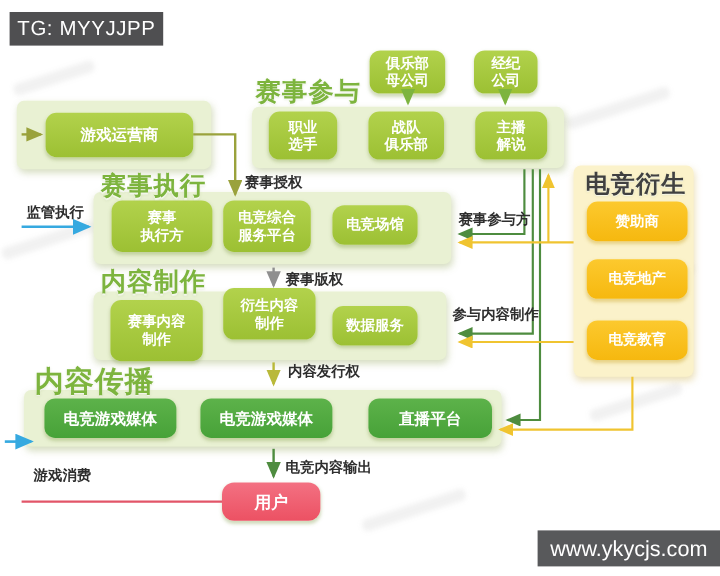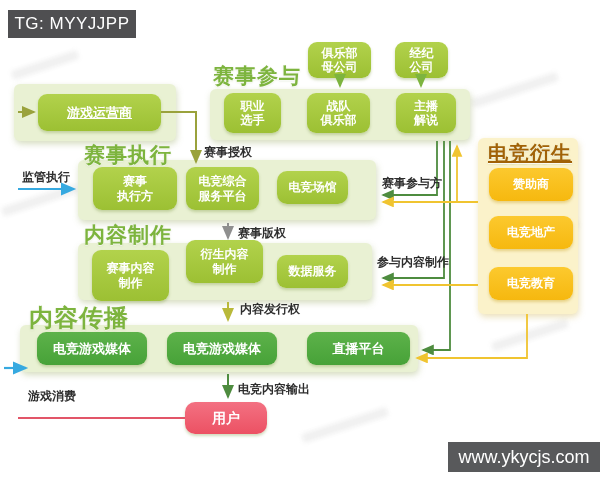--- a/index.html
+++ b/index.html
@@ -26,21 +26,21 @@
     box-shadow:0 2px 3px rgba(120,150,60,.35);
   }
   .node.deep { background:linear-gradient(180deg,#5db24a,#47a238); font-size:13px; }
   .node.yellow { background:linear-gradient(180deg,#fcc92e,#f6b80f); box-shadow:0 2px 3px rgba(200,160,30,.4); }
   .node.red { background:linear-gradient(180deg,#f37182,#ec5163); font-size:14px; border-radius:10px; }
   .sec-title {
     position:absolute; z-index:6; font-weight:900; color:#7db43e; font-size:21px;
     text-shadow:0 1px 1px rgba(255,255,255,.8), 0 1px 2px rgba(120,150,60,.25);
     letter-spacing:1px;
   }
-  .sec-title.orange { color:#a16207; font-size:20px;text-decoration:underline; }
+  .sec-title.orange { color:#404040; font-size:20px; }
   .edge-label {
     position:absolute; z-index:6; font-size:12px; font-weight:600; color:#2e2e2e; white-space:nowrap;
   }
   #lines { position:absolute; left:0; top:0; z-index:5; pointer-events:none; }
   .wm {
     position:absolute; z-index:0; background:rgba(120,120,120,.10); filter:blur(2px);
     border-radius:4px; transform:rotate(-18deg);
   }
 </style>
 </head>
@@ -52,21 +52,21 @@
   <div class="wm" style="left:0px;top:195px;width:80px;height:10px;"></div>
   <div class="wm" style="left:470px;top:85px;width:90px;height:10px;"></div>
   <div class="wm" style="left:500px;top:230px;width:80px;height:10px;"></div>
   <div class="wm" style="left:300px;top:420px;width:90px;height:10px;"></div>
   <div class="wm" style="left:490px;top:330px;width:80px;height:10px;"></div>
 
   <div id="tg-badge" class="badge">TG: MYYJJPP</div>
   <div id="site-badge" class="badge">www.ykycjs.com</div>
 
   <div class="container" style="left:14px;top:84px;width:162px;height:57px;"></div>
-  <div class="node" style="left:38px;top:94px;width:123px;height:37px;font-size:13px;text-decoration:underline;">游戏运营商</div>
+  <div class="node" style="left:38px;top:94px;width:123px;height:37px;font-size:13px;">游戏运营商</div>
 
   <div class="node" style="left:308px;top:42px;width:63px;height:36px;">俱乐部
 母公司</div>
   <div class="node" style="left:395px;top:42px;width:53px;height:36px;">经纪
 公司</div>
 
   <div class="sec-title" style="left:213px;top:62px;">赛事参与</div>
   <div class="container" style="left:210px;top:89px;width:260px;height:51px;"></div>
   <div class="node" style="left:224px;top:93px;width:57px;height:40px;">职业
 选手</div>

